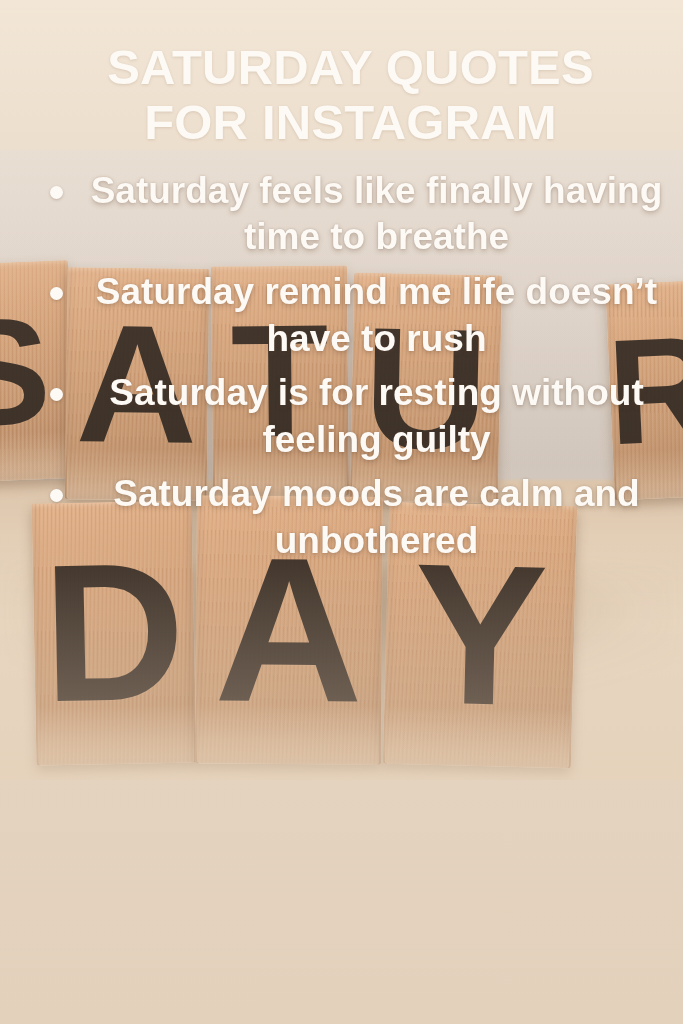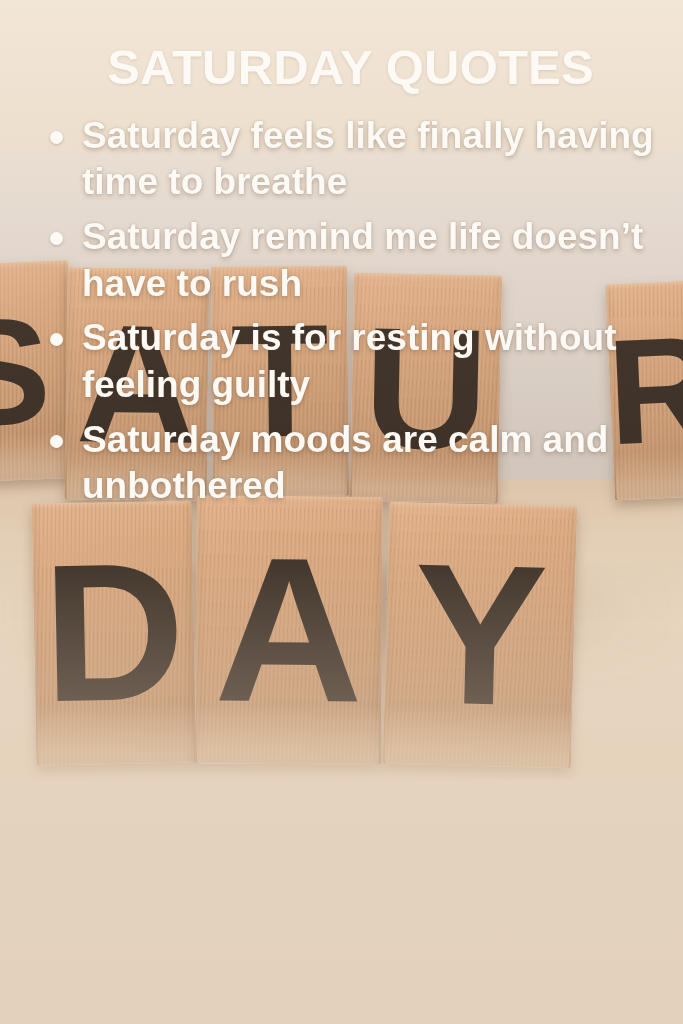--- a/index.html
+++ b/index.html
@@ -167,20 +167,21 @@
     position:relative;
     display:block;
     color:#fdfaf6;
     font-family:"Liberation Sans", sans-serif;
     font-weight:700;
     font-size:37px;
     line-height:1.26;
     padding-left:42px;
     margin-bottom:8px;
     text-shadow:0 2px 5px rgba(92,64,42,.30), 0 0 2px rgba(110,82,58,.22);
+    text-align:center;
   }
   .quote-item .dot {
     position:absolute;
     left:10px; top:18px;
     width:13px; height:13px;
     border-radius:50%;
     background:#fdfaf6;
     box-shadow:0 1px 3px rgba(92,64,42,.28);
   }
 </style>
@@ -220,20 +221,21 @@
       <span class="glyph">Y</span>
     </div>
 
     <div class="photo-wash"></div>
   </div>
 
   <div class="content">
 
     <h1 class="title">
       <span class="ln">SATURDAY QUOTES</span>
+      <span class="ln">FOR INSTAGRAM</span>
     </h1>
 
     <ul class="quote-list">
       <li class="quote-item">
         <span class="dot"></span>
         <span>Saturday feels like finally having time to breathe</span>
       </li>
       <li class="quote-item">
         <span class="dot"></span>
         <span>Saturday remind me life doesn’t have to rush</span>

